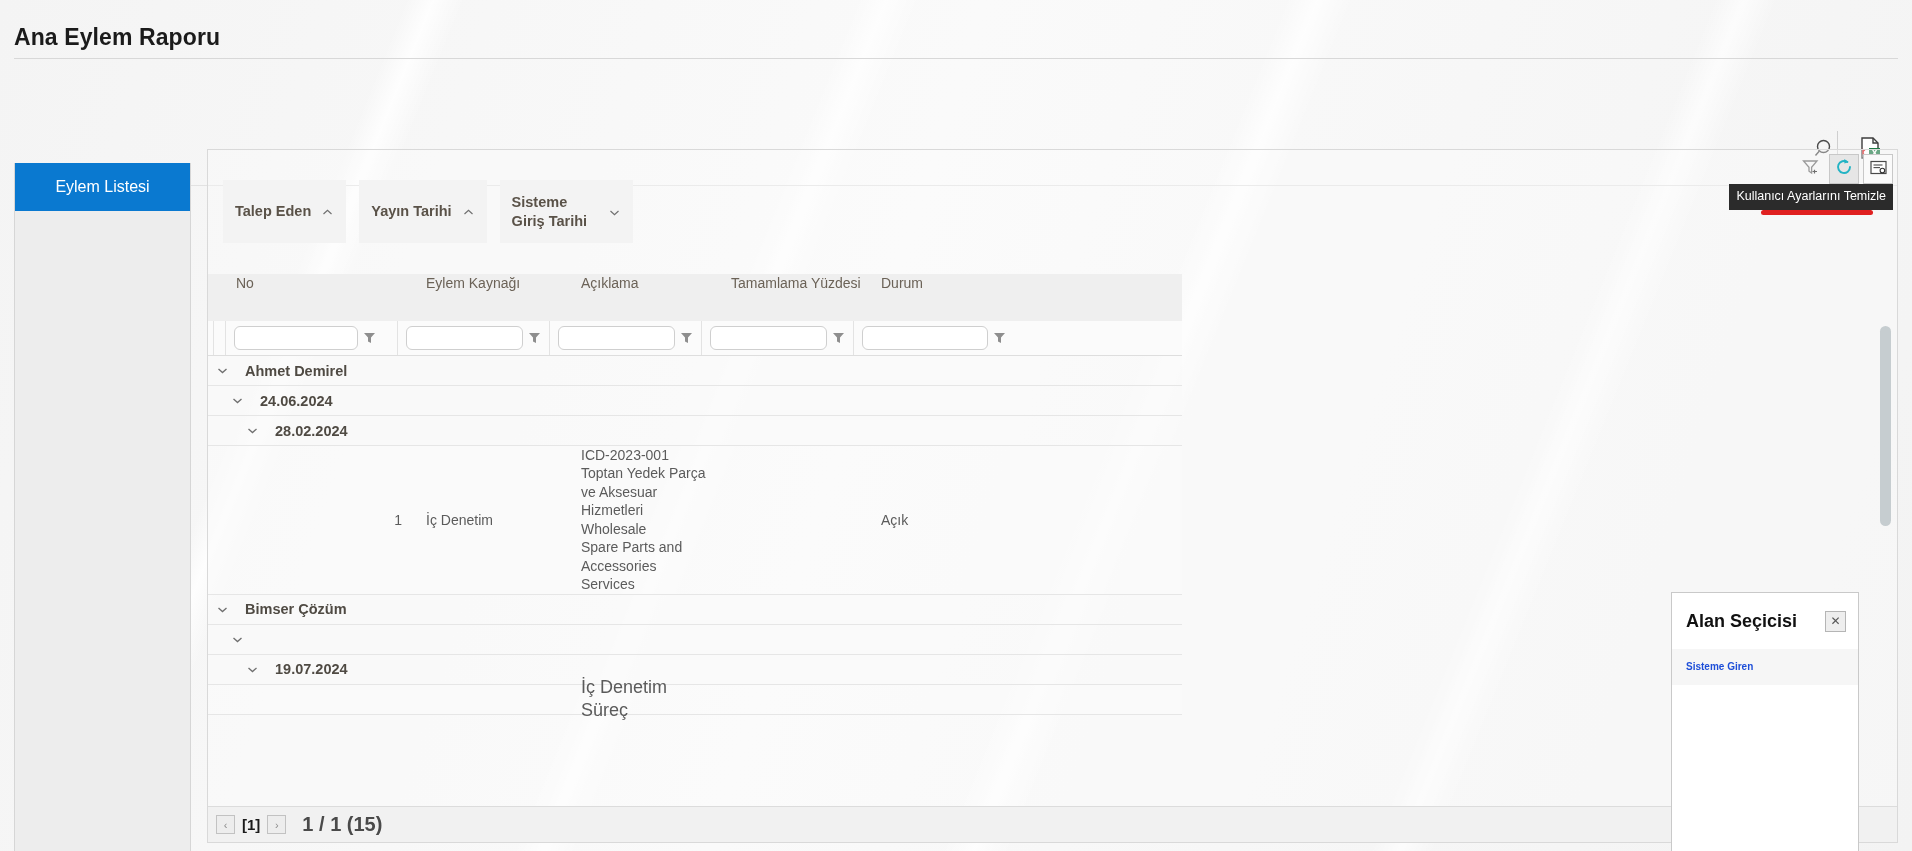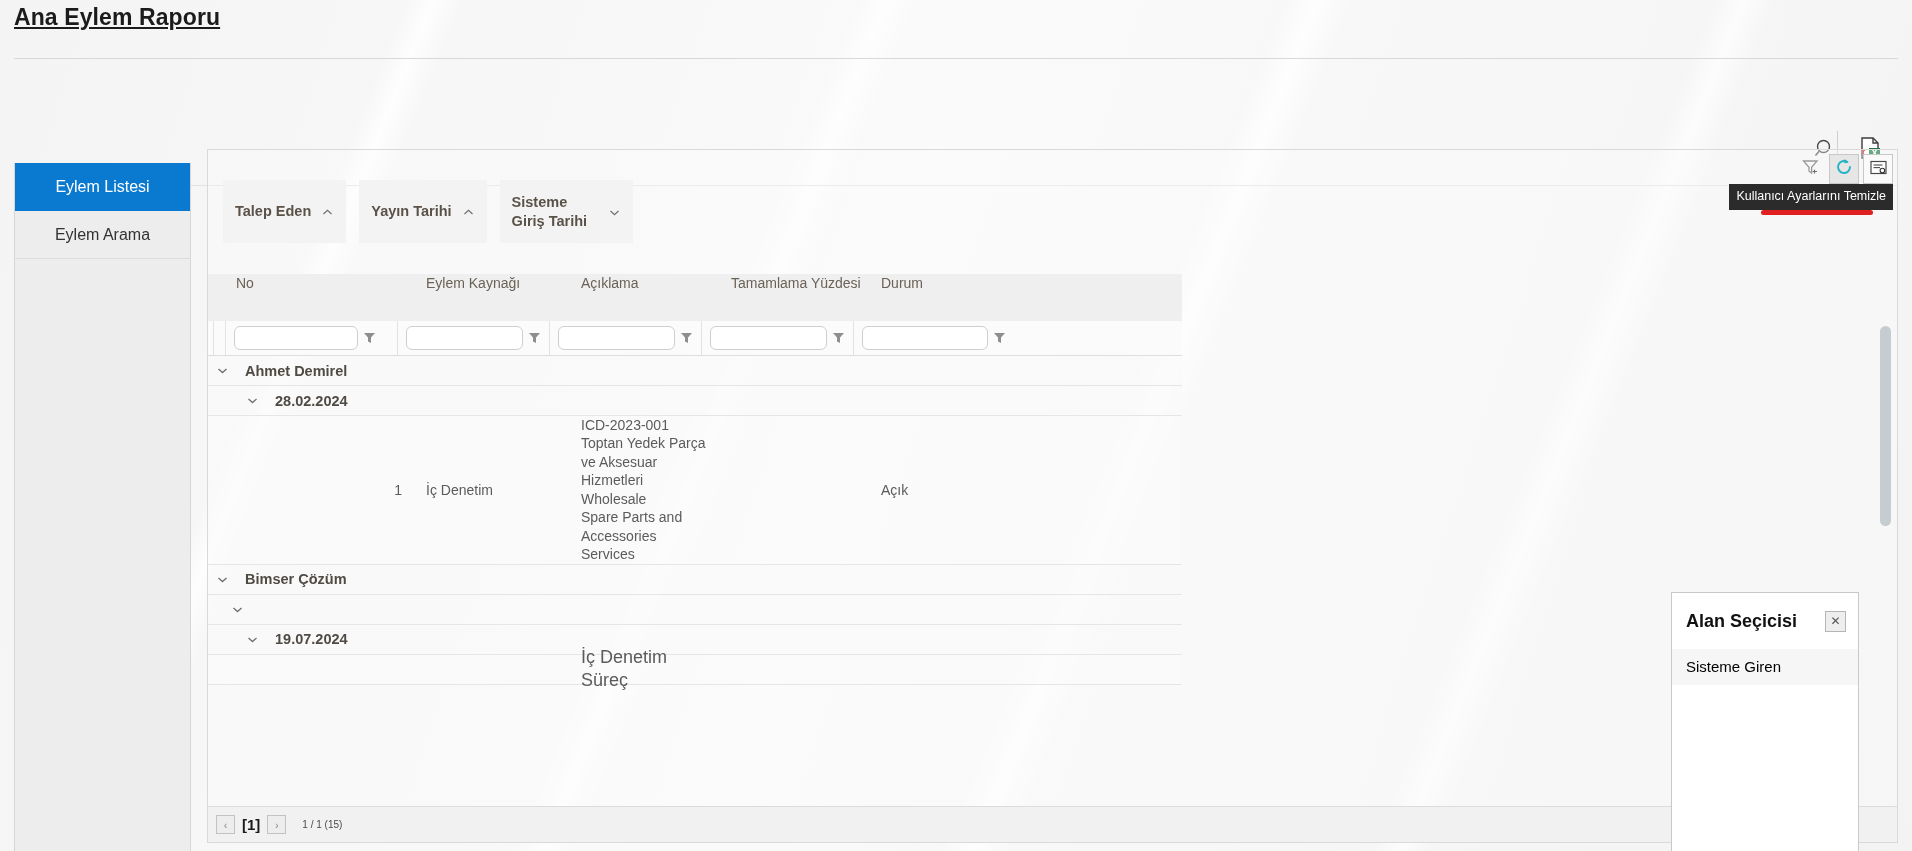--- a/index.html
+++ b/index.html
@@ -18,24 +18,23 @@
       linear-gradient(112deg, rgba(255,255,255,0) 0%, rgba(255,255,255,0) 18%, rgba(255,255,255,.85) 19.2%, rgba(255,255,255,0) 20.6%, rgba(255,255,255,0) 38%, rgba(255,255,255,.75) 39.3%, rgba(255,255,255,0) 40.8%, rgba(255,255,255,0) 57%, rgba(255,255,255,.8) 58.4%, rgba(255,255,255,0) 60%, rgba(255,255,255,0) 76%, rgba(255,255,255,.7) 77.3%, rgba(255,255,255,0) 78.8%, rgba(255,255,255,0) 100%),
       linear-gradient(108deg, #f4f4f4 0%, #fafafa 45%, #f3f3f3 100%);
   }
 
   
   .page-header {
     position: absolute; left: 0; top: 0;
     width: 1912px; height: 59px;
   }
   .page-title {
-    position: absolute; left: 14px; top: 4px;
+    position: absolute; left: 14px; top: 24px;
     font-size: 23px; font-weight: bold; color: #1b1b1b;
     letter-spacing: .1px;
-    text-decoration: underline;
   }
   .header-rule {
     position: absolute; left: 14px; top: 58px;
     width: 1884px; height: 1px; background: #d8d8d8;
   }
 
   
   .top-toolbar {
     position: absolute; left: 0; top: 59px;
     width: 1912px; height: 67px;
@@ -233,21 +232,21 @@
     display: flex; align-items: center; gap: 7px;
     padding-left: 8px;
   }
   .pg-arrow {
     width: 19px; height: 19px;
     border: 1px solid #c2c2c2; background: #ededed;
     display: flex; align-items: center; justify-content: center;
     font-size: 11px; color: #8c8c8c; cursor: pointer;
   }
   .pg-current { font-size: 15px; font-weight: bold; color: #1b1b1b; cursor: pointer; }
-  .pg-info { font-size: 10px; color: #4a4a4a; margin-left: 9px; }
+  .pg-info { font-size: 20px; color: #4a4a4a; margin-left: 9px; font-weight: bold; }
 
   
   .field-chooser {
     position: absolute; left: 1671px; top: 592px;
     width: 188px; height: 306px;
     background: #fff;
     border: 1px solid #c9c9c9;
     z-index: 8;
   }
   .fc-header {
@@ -259,21 +258,21 @@
   .fc-close {
     width: 21px; height: 21px;
     border: 1px solid #b5b5b5; background: #eee;
     display: flex; align-items: center; justify-content: center;
     font-size: 12px; color: #555; cursor: pointer;
   }
   .fc-item {
     height: 36px; line-height: 36px;
     padding-left: 14px;
     background: #f6f6f6;
-    font-size: 15px; font-weight: normal; color: #000000;
+    font-size: 10px; font-weight: bold; color: #1d4ed8;
     cursor: pointer;
   }
   .fc-body { height: 167px; background: #fff; }
 </style>
 </head>
 <body>
 
 <div id="app">
 
   <div class="page-header">
@@ -306,23 +305,20 @@
       </span>
     </div>
 
     <div class="toolbar-rule"></div>
   </div>
 
   <div class="sidebar">
     <div class="side-item active">
       <span>Eylem Listesi</span>
     </div>
-    <div class="side-item">
-      <span>Eylem Arama</span>
-    </div>
   </div>
 
   <div class="grid-frame">
 
     <div class="grid-toolbar">
       <div class="gt-btn">
         <span>
           <svg width="19" height="19" viewBox="0 0 19 19">
             <path d="M2.5,3 L16,3 L10.6,9.2 L10.6,15 L8,13.2 L8,9.2 Z" fill="none" stroke="#9a9a9a" stroke-width="1.3"></path>
             <path d="M11.5,13.5 L16,13.5 M13.5,11.8 L13.5,15.4" stroke="#6f6f6f" stroke-width="1.2"></path>
@@ -447,20 +443,28 @@
 
       <div class="group-row" style="padding-left:8px">
         <span class="expander">
           <svg width="13" height="13" viewBox="0 0 13 13">
               <path d="M2.5,5 L6.5,8.6 L10.5,5" fill="none" stroke="#6f6f6f" stroke-width="1.3"></path>
             </svg>
         </span>
         <span>Ahmet Demirel</span>
       </div>
 
+      <div class="group-row" style="padding-left:23px">
+        <span class="expander">
+          <svg width="13" height="13" viewBox="0 0 13 13">
+              <path d="M2.5,5 L6.5,8.6 L10.5,5" fill="none" stroke="#6f6f6f" stroke-width="1.3"></path>
+            </svg>
+        </span>
+        <span>24.06.2024</span>
+      </div>
 
       <div class="group-row" style="padding-left:38px">
         <span class="expander">
           <svg width="13" height="13" viewBox="0 0 13 13">
               <path d="M2.5,5 L6.5,8.6 L10.5,5" fill="none" stroke="#6f6f6f" stroke-width="1.3"></path>
             </svg>
         </span>
         <span>28.02.2024</span>
       </div>
 

